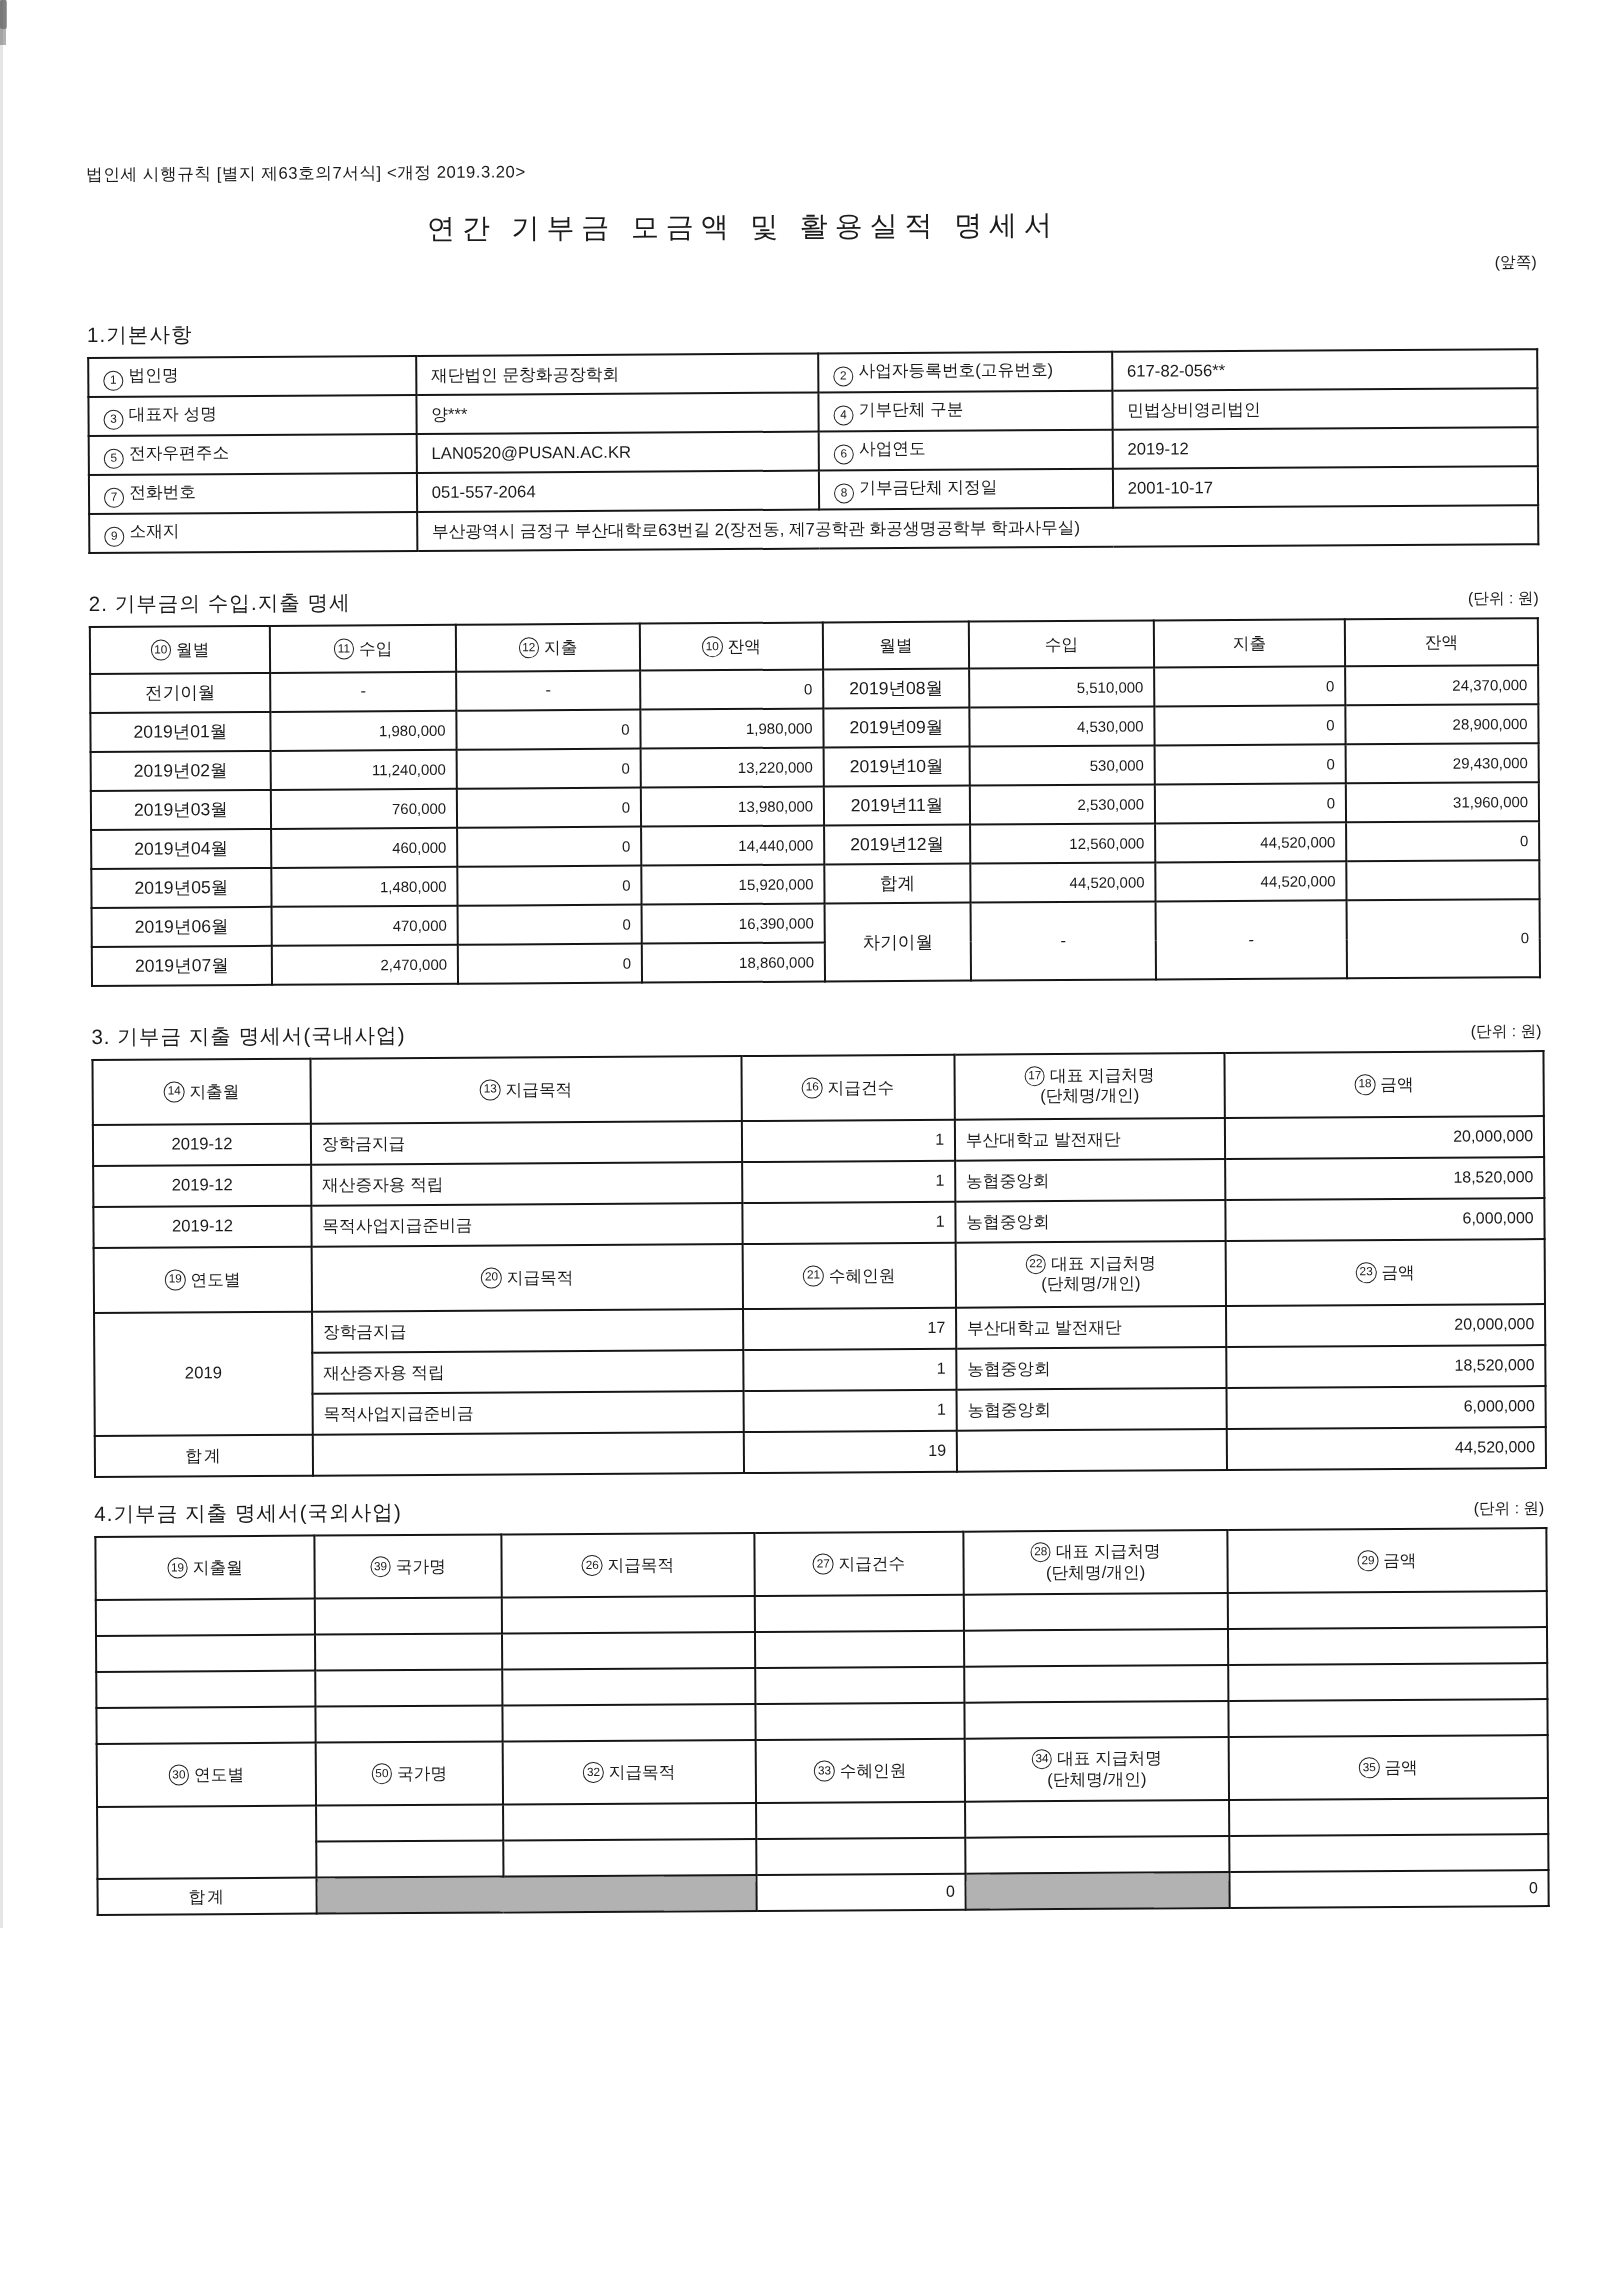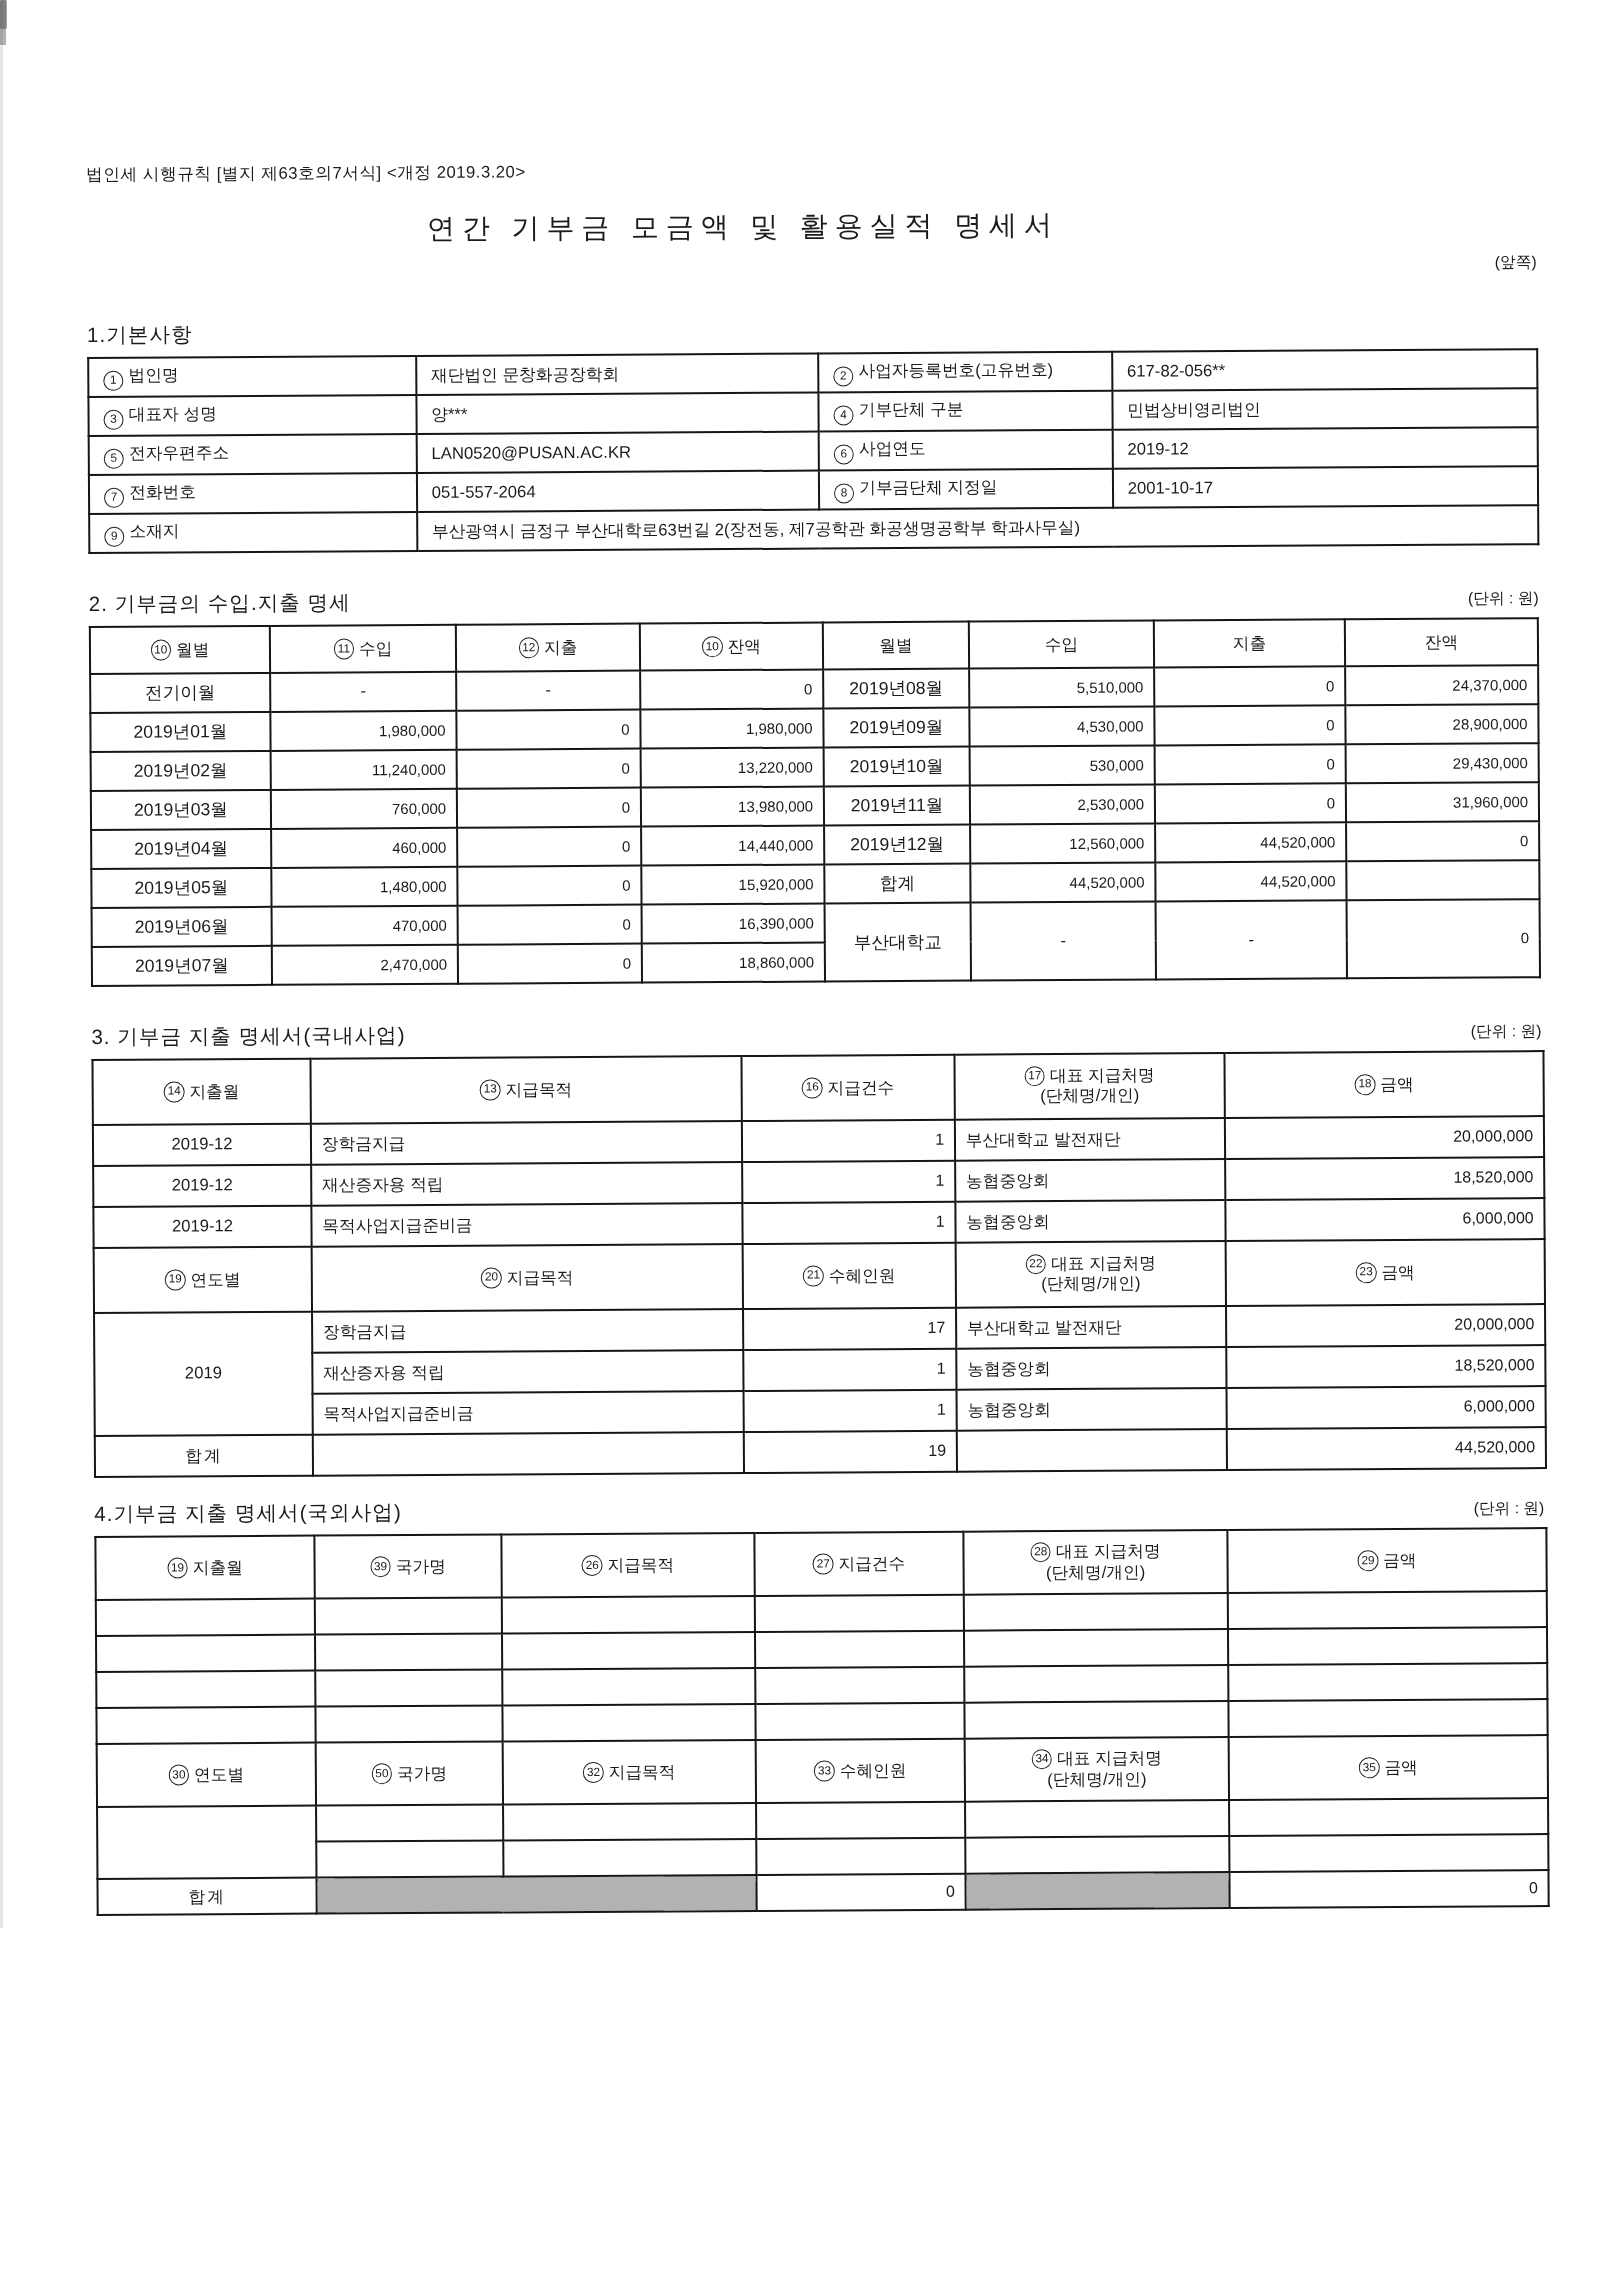--- a/index.html
+++ b/index.html
@@ -227,21 +227,21 @@
         <td class="mon">합계</td>
         <td class="num">44,520,000</td>
         <td class="num">44,520,000</td>
         <td class="num"></td>
       </tr>
       <tr>
         <td class="mon">2019년06월</td>
         <td class="num">470,000</td>
         <td class="num">0</td>
         <td class="num">16,390,000</td>
-        <td class="mon" rowspan="2">부산대학교</td>
+        <td class="mon" rowspan="2">차기이월</td>
         <td class="ctr" rowspan="2">-</td>
         <td class="ctr" rowspan="2">-</td>
         <td class="num" rowspan="2">0</td>
       </tr>
       <tr>
         <td class="mon">2019년07월</td>
         <td class="num">2,470,000</td>
         <td class="num">0</td>
         <td class="num">18,860,000</td>
       </tr>

